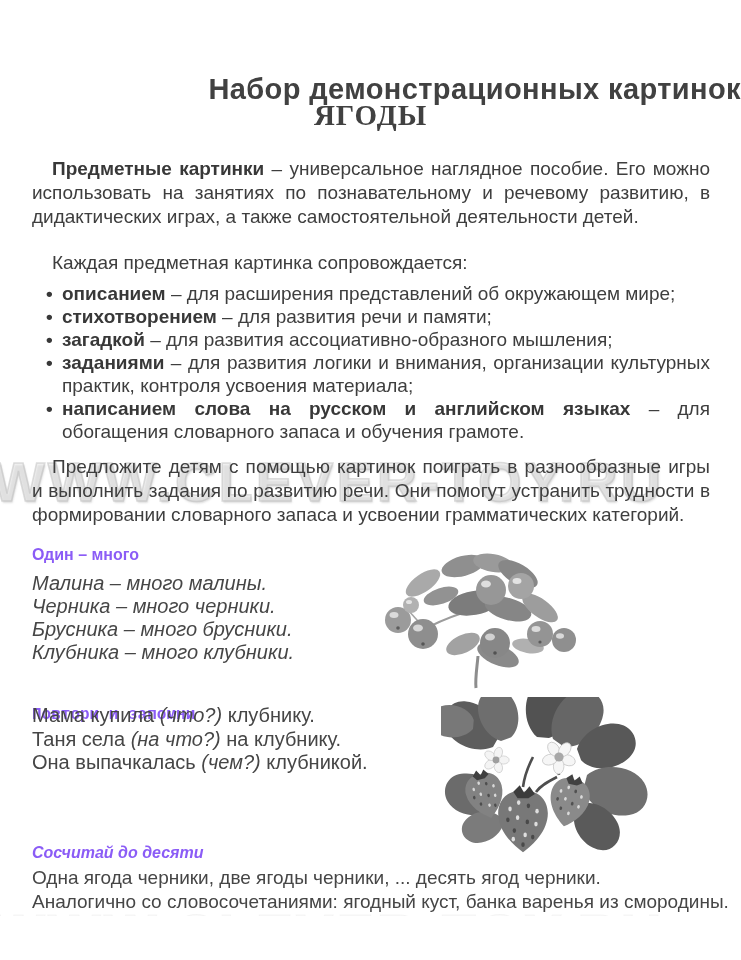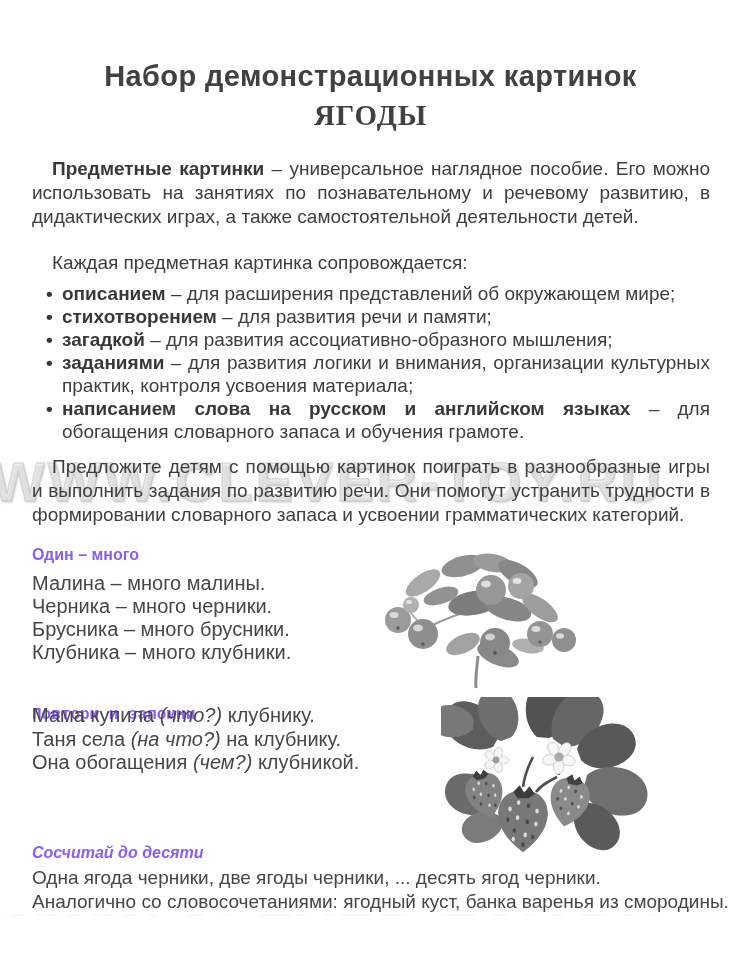--- a/index.html
+++ b/index.html
@@ -29,21 +29,21 @@
     opacity:0.45;
     color:rgba(230,230,230,0.30);
     -webkit-text-stroke:1.2px rgba(195,195,195,0.35);
   }
   .content{position:relative;z-index:1;}
   
   .title-line1,.title-line2{
     position:absolute;left:0;width:741px;text-align:center;
     font-weight:700;font-size:29px;color:#414141;letter-spacing:0.4px;
   }
-  .title-line1{top:60px;}
+  .title-line1{top:73px;text-align:right;}
   .title-line2{top:99px;letter-spacing:1px;font-family:Liberation Serif, serif;}
   
   .para{
     position:absolute;left:32px;width:678px;
     font-size:19px;line-height:24px;
     text-align:justify;text-indent:20px;
   }
   .p-intro{top:157px;}
   .p-suggest{top:455px;line-height:24px;}
   .b{font-weight:700;color:#383838;}
@@ -64,21 +64,21 @@
   }
   
   .sec-head{
     position:absolute;left:32px;
     font-size:16px;font-weight:700;color:#8b5cf6;
     white-space:nowrap;
   }
   .sec-lines{position:absolute;left:32px;font-size:20px;color:#464646;}
   .sec-lines .ln{white-space:nowrap;}
   .one-many-head{top:546px;}
-  .one-many-lines{top:572px;line-height:23px;}
+  .one-many-lines{top:572px;line-height:23px;font-style:italic;}
   .repeat-head{top:706px;font-family:Liberation Mono, monospace;}
   .repeat-lines{top:704px;line-height:23.5px;}
   .count-head{top:844px;font-style:italic;}
   .count-lines{top:866px;line-height:24px;font-size:19px;}
   .q{font-style:italic;}
   
   .photo{position:absolute;}
   .photo-lingonberry{left:378px;top:548px;width:200px;height:145px;}
   .photo-strawberry{left:441px;top:697px;width:210px;height:170px;}
 </style>
@@ -114,21 +114,21 @@
       <div class="ln">Малина – много малины.</div>
       <div class="ln">Черника – много черники.</div>
       <div class="ln">Брусника – много брусники.</div>
       <div class="ln">Клубника – много клубники.</div>
     </div>
 
     <div class="sec-head repeat-head">Повтори и запомни</div>
     <div class="sec-lines repeat-lines">
       <div class="ln"><span>Мама купила </span><span class="q">(что?)</span><span> клубнику.</span></div>
       <div class="ln"><span>Таня села </span><span class="q">(на что?)</span><span> на клубнику.</span></div>
-      <div class="ln"><span>Она обогащения </span><span class="q">(чем?)</span><span> клубникой.</span></div>
+      <div class="ln"><span>Она выпачкалась </span><span class="q">(чем?)</span><span> клубникой.</span></div>
     </div>
 
     <div class="sec-head count-head">Сосчитай до десяти</div>
     <div class="sec-lines count-lines">
       <div class="ln">Одна ягода черники, две ягоды черники, ... десять ягод черники.</div>
       <div class="ln">Аналогично со словосочетаниями: ягодный куст, банка варенья из смородины.</div>
     </div>
 
     <svg class="photo photo-lingonberry" viewBox="0 0 200 145" xmlns="http://www.w3.org/2000/svg">
 

